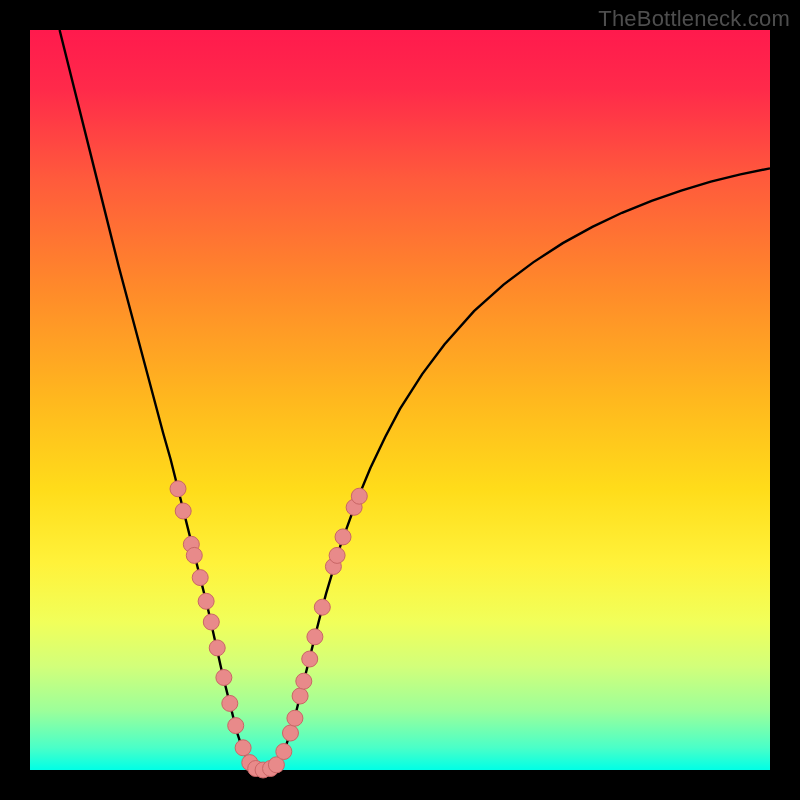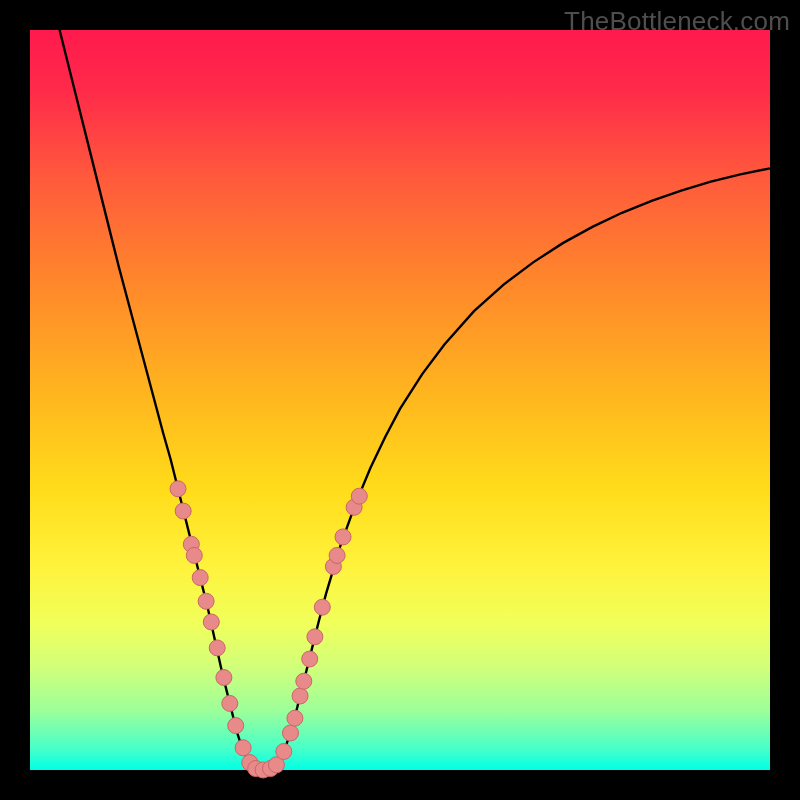--- a/index.html
+++ b/index.html
@@ -17,21 +17,21 @@
     height: 800px;
   }
   svg {
     display: block;
   }
   .watermark {
     position: absolute;
     top: 6px;
     right: 10px;
     color: #4e4e4e;
-    font-size: 26px;
+    font-size: 22px;
     font-weight: 500;
     letter-spacing: 0.2px;
     user-select: none;
   }
 </style>
 </head>
 <body>
 
 <div class="canvas-wrap">
   <svg id="chart-svg" width="800" height="800" viewBox="0 0 800 800">

